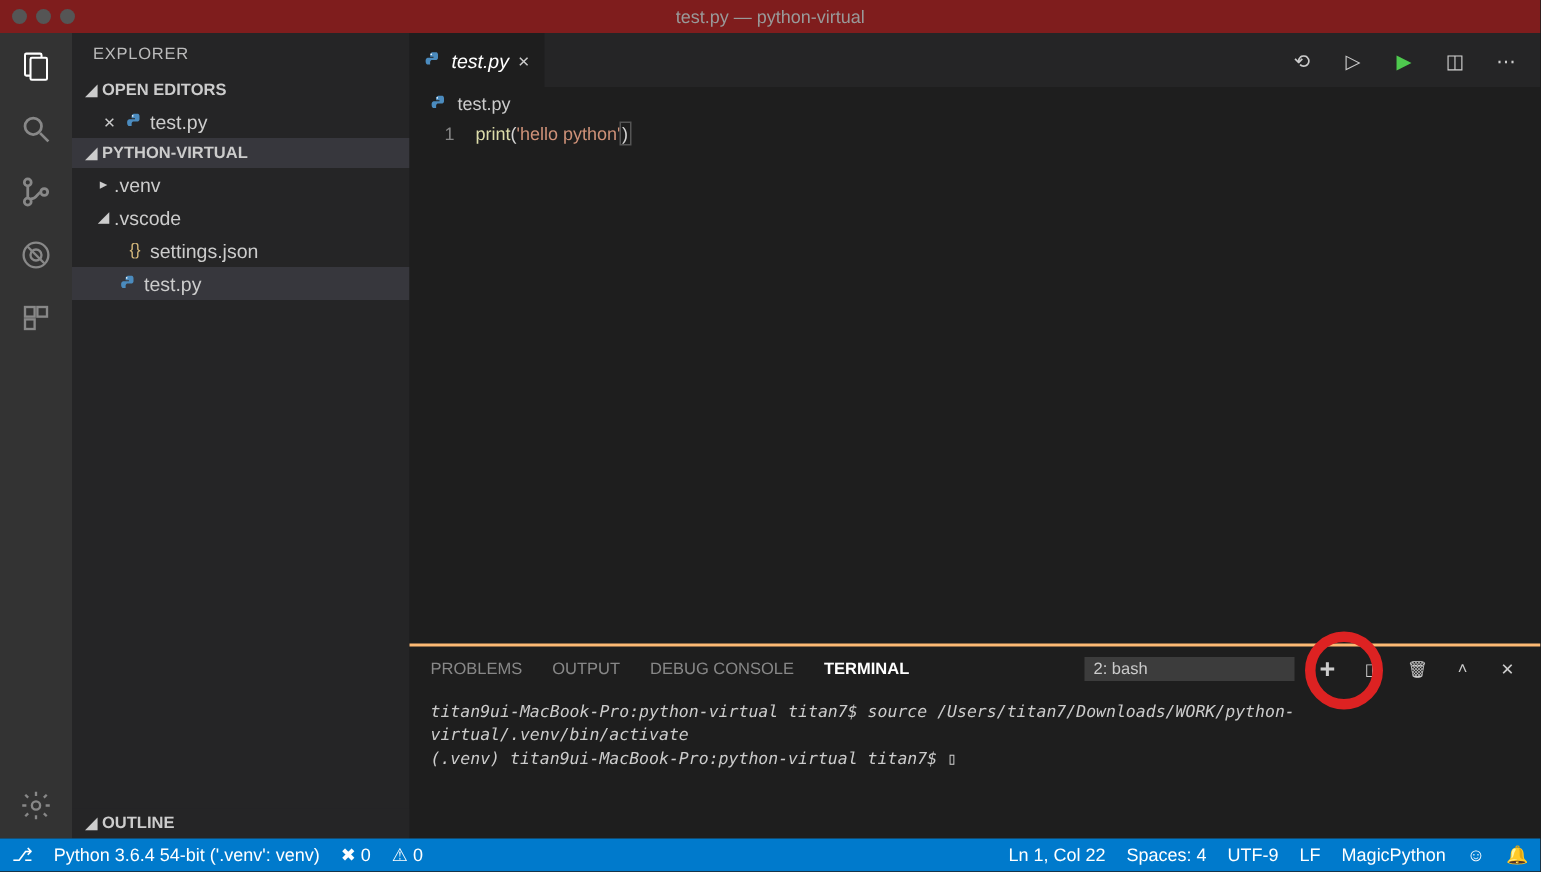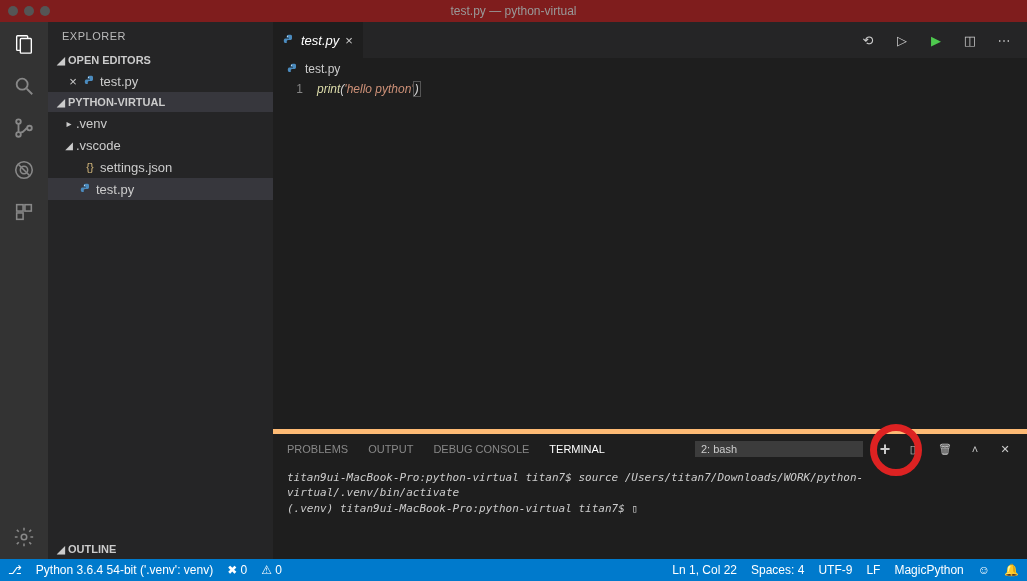--- a/index.html
+++ b/index.html
@@ -25,31 +25,31 @@
   .outline-body{padding:10px 16px;color:#888;font-size:13px;line-height:1.4;}
   .editor{flex:1;display:flex;flex-direction:column;background:#1e1e1e;}
   .tabs{height:36px;background:#252526;display:flex;align-items:center;}
   .tab{height:36px;background:#1e1e1e;display:flex;align-items:center;padding:0 10px;gap:6px;font-style:italic;color:#fff;cursor:pointer;}
   .tab .close{font-style:normal;color:#ccc;cursor:pointer;}
   .tabactions{margin-left:auto;display:flex;gap:16px;padding-right:14px;color:#ccc;}
   .tabactions .ta{cursor:pointer;width:18px;height:18px;display:flex;align-items:center;justify-content:center;}
   .crumb{height:22px;display:flex;align-items:center;padding-left:14px;gap:6px;color:#ccc;font-size:12px;}
   .code{flex:1;display:flex;font-family:Menlo,Consolas,monospace;font-size:12px;min-height:0;position:relative;}
   .gutter{width:44px;text-align:right;padding-right:14px;color:#858585;padding-top:2px;}
-  .codeline{padding-top:2px;font-style:italic;}
+  .codeline{padding-top:2px;}
   .kw{color:#dcdcaa;}
   .pn{color:#d4d4d4;}
   .str{color:#ce9178;}
   .hl-br{border:1px solid #555;padding:0 1px;margin-left:-1px;}
-  .term{height:130px;border-top:5px solid #fdba74;display:flex;flex-direction:column;position:relative;}
+  .term{height:130px;border-top:2px solid #fdba74;display:flex;flex-direction:column;position:relative;}
   .term-tabs{display:flex;align-items:center;height:30px;padding:0 14px;gap:20px;font-size:11px;color:#888;}
   .term-tabs .tt{cursor:pointer;}
-  .term-tabs .tt.active{color:#fff;}
+  .term-tabs .tt.active{color:#fff;font-weight:bold;}
   .term-right{margin-left:auto;display:flex;align-items:center;gap:14px;}
-  .term-sel{background:#3c3c3c;color:#ccc;border:none;padding:2px 18px 2px 6px;font-size:11px;width:168px;cursor:pointer;}
+  .term-sel{background:#3c3c3c;color:#ccc;border:none;padding:2px 18px 2px 6px;font-size:11px;width:140px;cursor:pointer;}
   .ticon{color:#ccc;cursor:pointer;width:16px;height:16px;display:flex;align-items:center;justify-content:center;}
   .circle-highlight{position:absolute;width:52px;height:52px;border:7px solid #d22;border-radius:50%;pointer-events:none;}
   .term-body{flex:1;padding:6px 14px;font-family:Menlo,Consolas,monospace;font-size:11px;color:#ccc;white-space:pre-wrap;line-height:1.4;font-style:italic;}
   .status{height:22px;background:#007acc;color:#fff;display:flex;align-items:center;font-size:12px;padding:0 8px;gap:14px;}
   .status .sp{margin-left:auto;}
   .status span{cursor:pointer;display:flex;align-items:center;gap:4px;}
   .py-ic{width:12px;height:12px;display:inline-flex;}
   .py-ic svg{width:12px;height:12px;}
   .flex-sp{flex:1;}
 </style>

